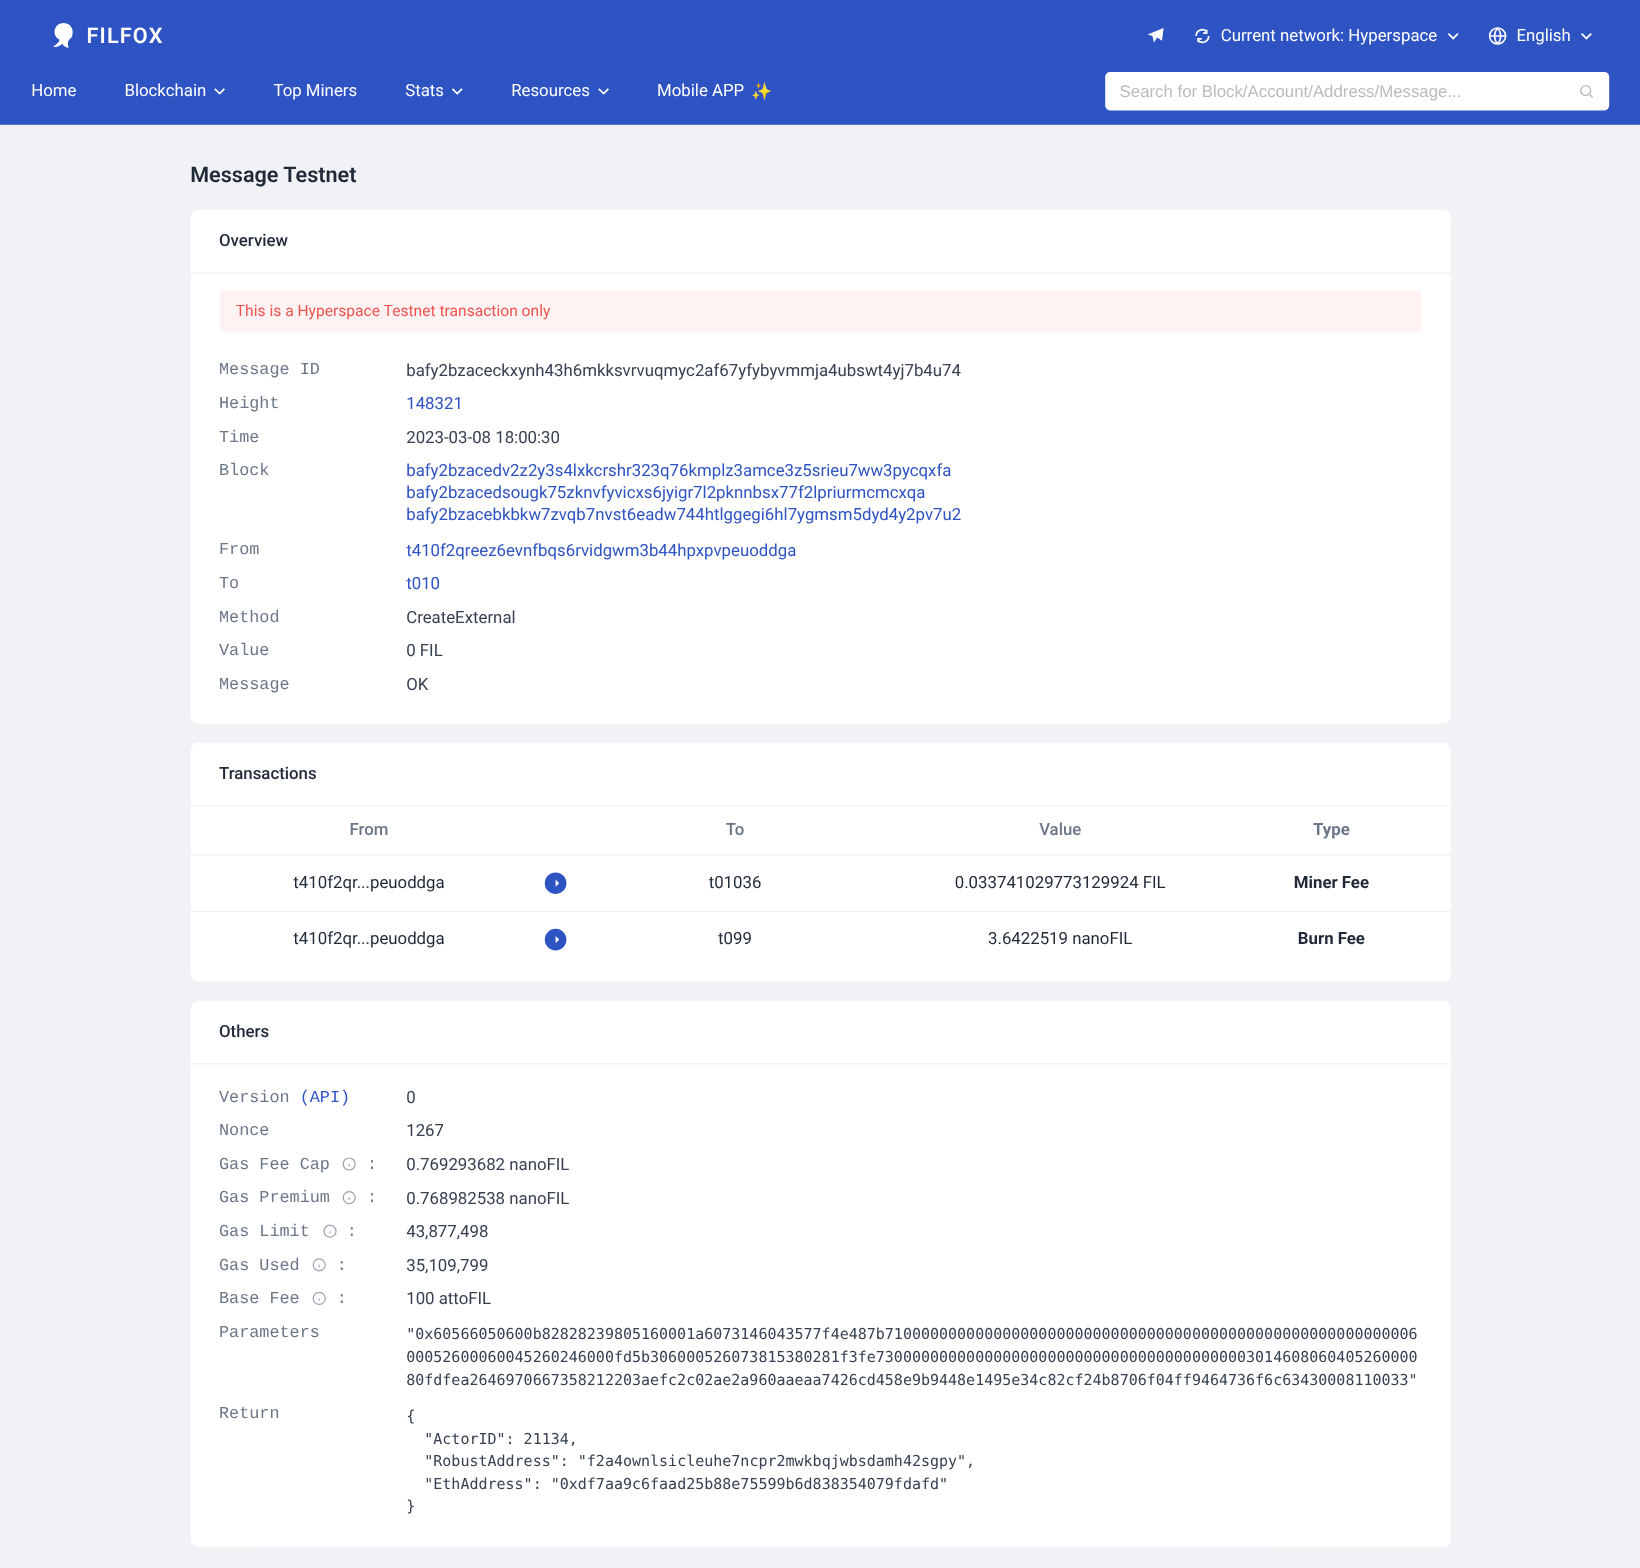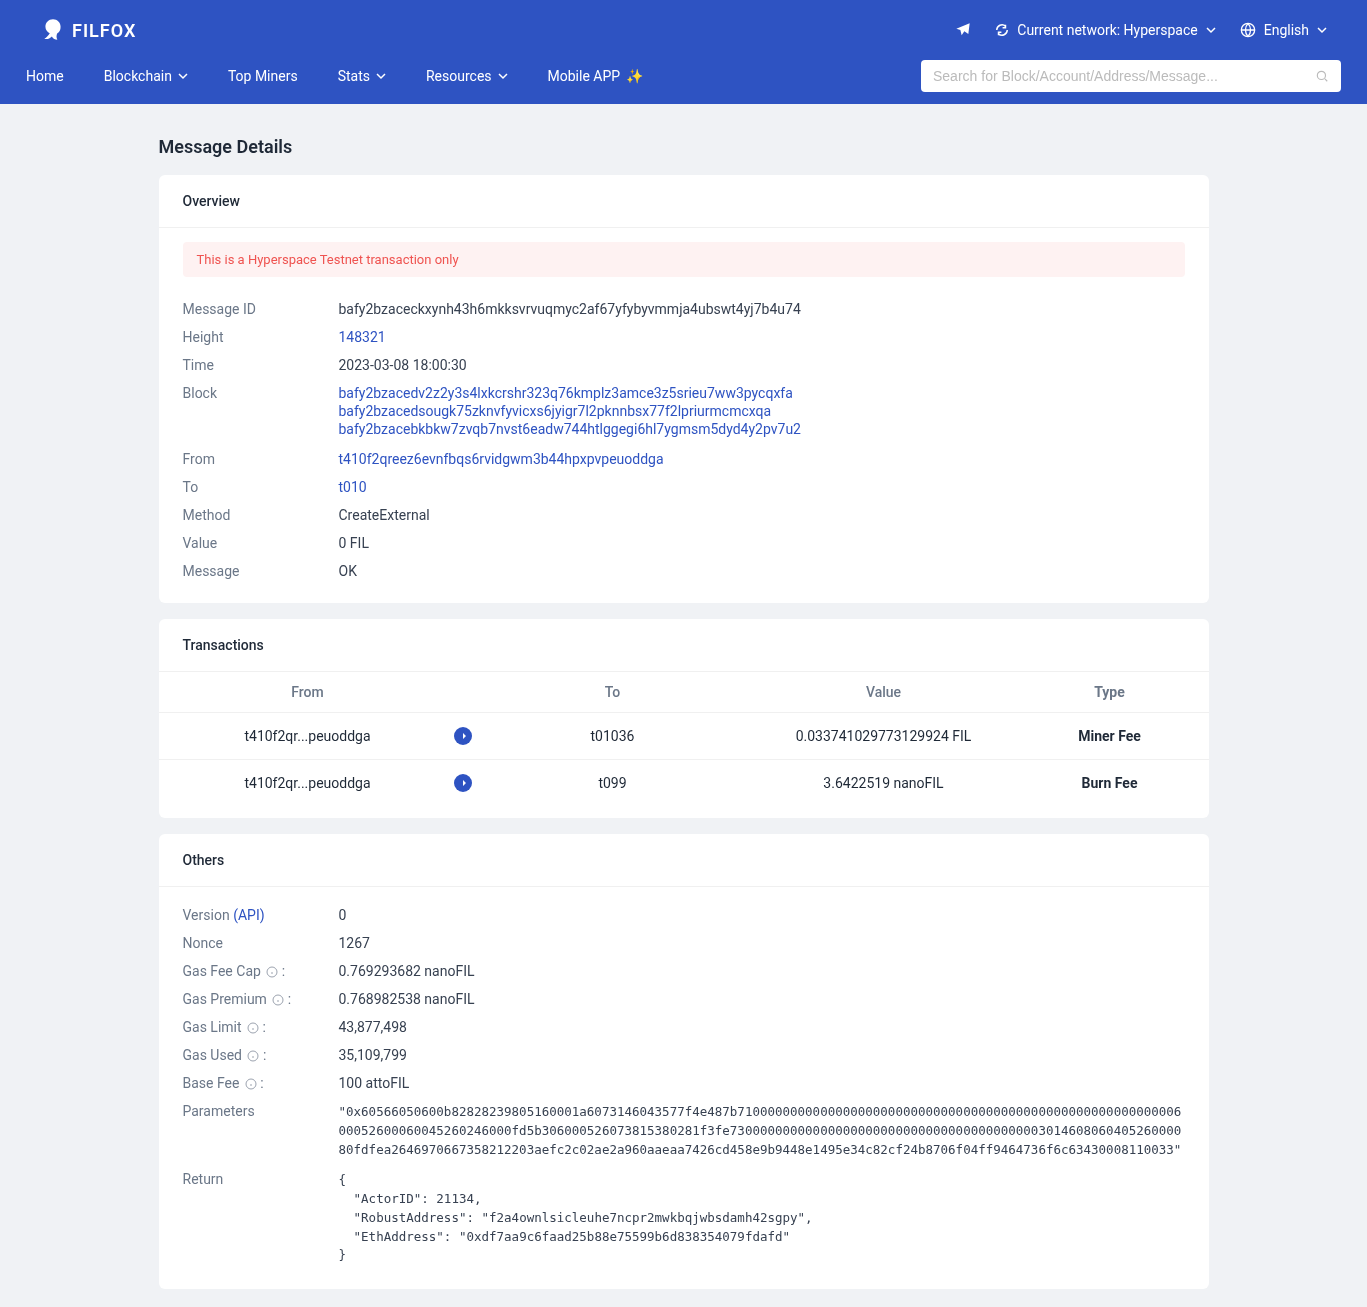--- a/index.html
+++ b/index.html
@@ -17,21 +17,21 @@
 .search-box input { border: none; outline: none; flex: 1; font-size: 14px; color: #333; }
 .search-box input::placeholder { color: #bbb; }
 .search-box svg { width: 14px; height: 14px; color: #bbb; }
 .container { max-width: 1050px; margin: 0 auto; padding: 24px 0; }
 .page-title { font-size: 18px; font-weight: 600; margin: 8px 0 18px 0; color: #1f2937; }
 .card { background: #fff; border-radius: 6px; margin-bottom: 16px; }
 .card-header { padding: 18px 24px; font-size: 14px; font-weight: 500; color: #1f2937; border-bottom: 1px solid #f0f0f0; }
 .card-body { padding: 14px 24px 18px 24px; }
 .banner { background: #fef2f2; color: #ef5350; padding: 10px 14px; border-radius: 4px; font-size: 13px; margin-bottom: 18px; }
 .row { display: flex; padding: 6px 0; font-size: 14px; align-items: flex-start; }
-.row .label { width: 156px; color: #6b7788; flex-shrink: 0; }
+.row .label { width: 156px; color: #6b7788; flex-shrink: 0; font-family: Liberation Mono, monospace; }
 .row .label .info-icon { display: inline-flex; vertical-align: middle; margin-left: 2px; }
 .row .value { flex: 1; color: #374151; word-break: break-all; }
 .row .value.link { color: #2e53c2; cursor: pointer; }
 .row .value.link.multi div { margin-bottom: 2px; }
 .api-link { color: #2e53c2; cursor: pointer; }
 .table { width: 100%; }
 .table-header { display: flex; padding: 12px 24px; color: #6b7788; font-size: 14px; font-weight: 500; }
 .table-row { display: flex; padding: 14px 24px; border-top: 1px solid #f0f0f0; align-items: center; font-size: 14px; }
 .col-from { flex: 0 0 250px; text-align: center; }
 .col-arrow { flex: 0 0 60px; display: flex; justify-content: center; }
@@ -112,21 +112,21 @@
       <input type="text" placeholder="Search for Block/Account/Address/Message..." style="">
       <svg viewBox="0 0 24 24" fill="none" stroke="currentColor" stroke-width="2">
           <circle cx="11" cy="11" r="7"></circle>
           <path d="M21 21l-4-4"></path>
         </svg>
     </div>
   </div>
 </div>
 
 <div class="container">
-  <h1 class="page-title">Message Details</h1>
+  <h1 class="page-title">Message Testnet</h1>
 
   <div class="card">
     <div class="card-header">Overview</div>
     <div class="card-body">
       <div class="banner">This is a Hyperspace Testnet transaction only</div>
       <div class="row">
         <div class="label">Message ID</div>
         <div class="value">bafy2bzaceckxynh43h6mkksvrvuqmyc2af67yfybyvmmja4ubswt4yj7b4u74</div>
       </div>
       <div class="row">

